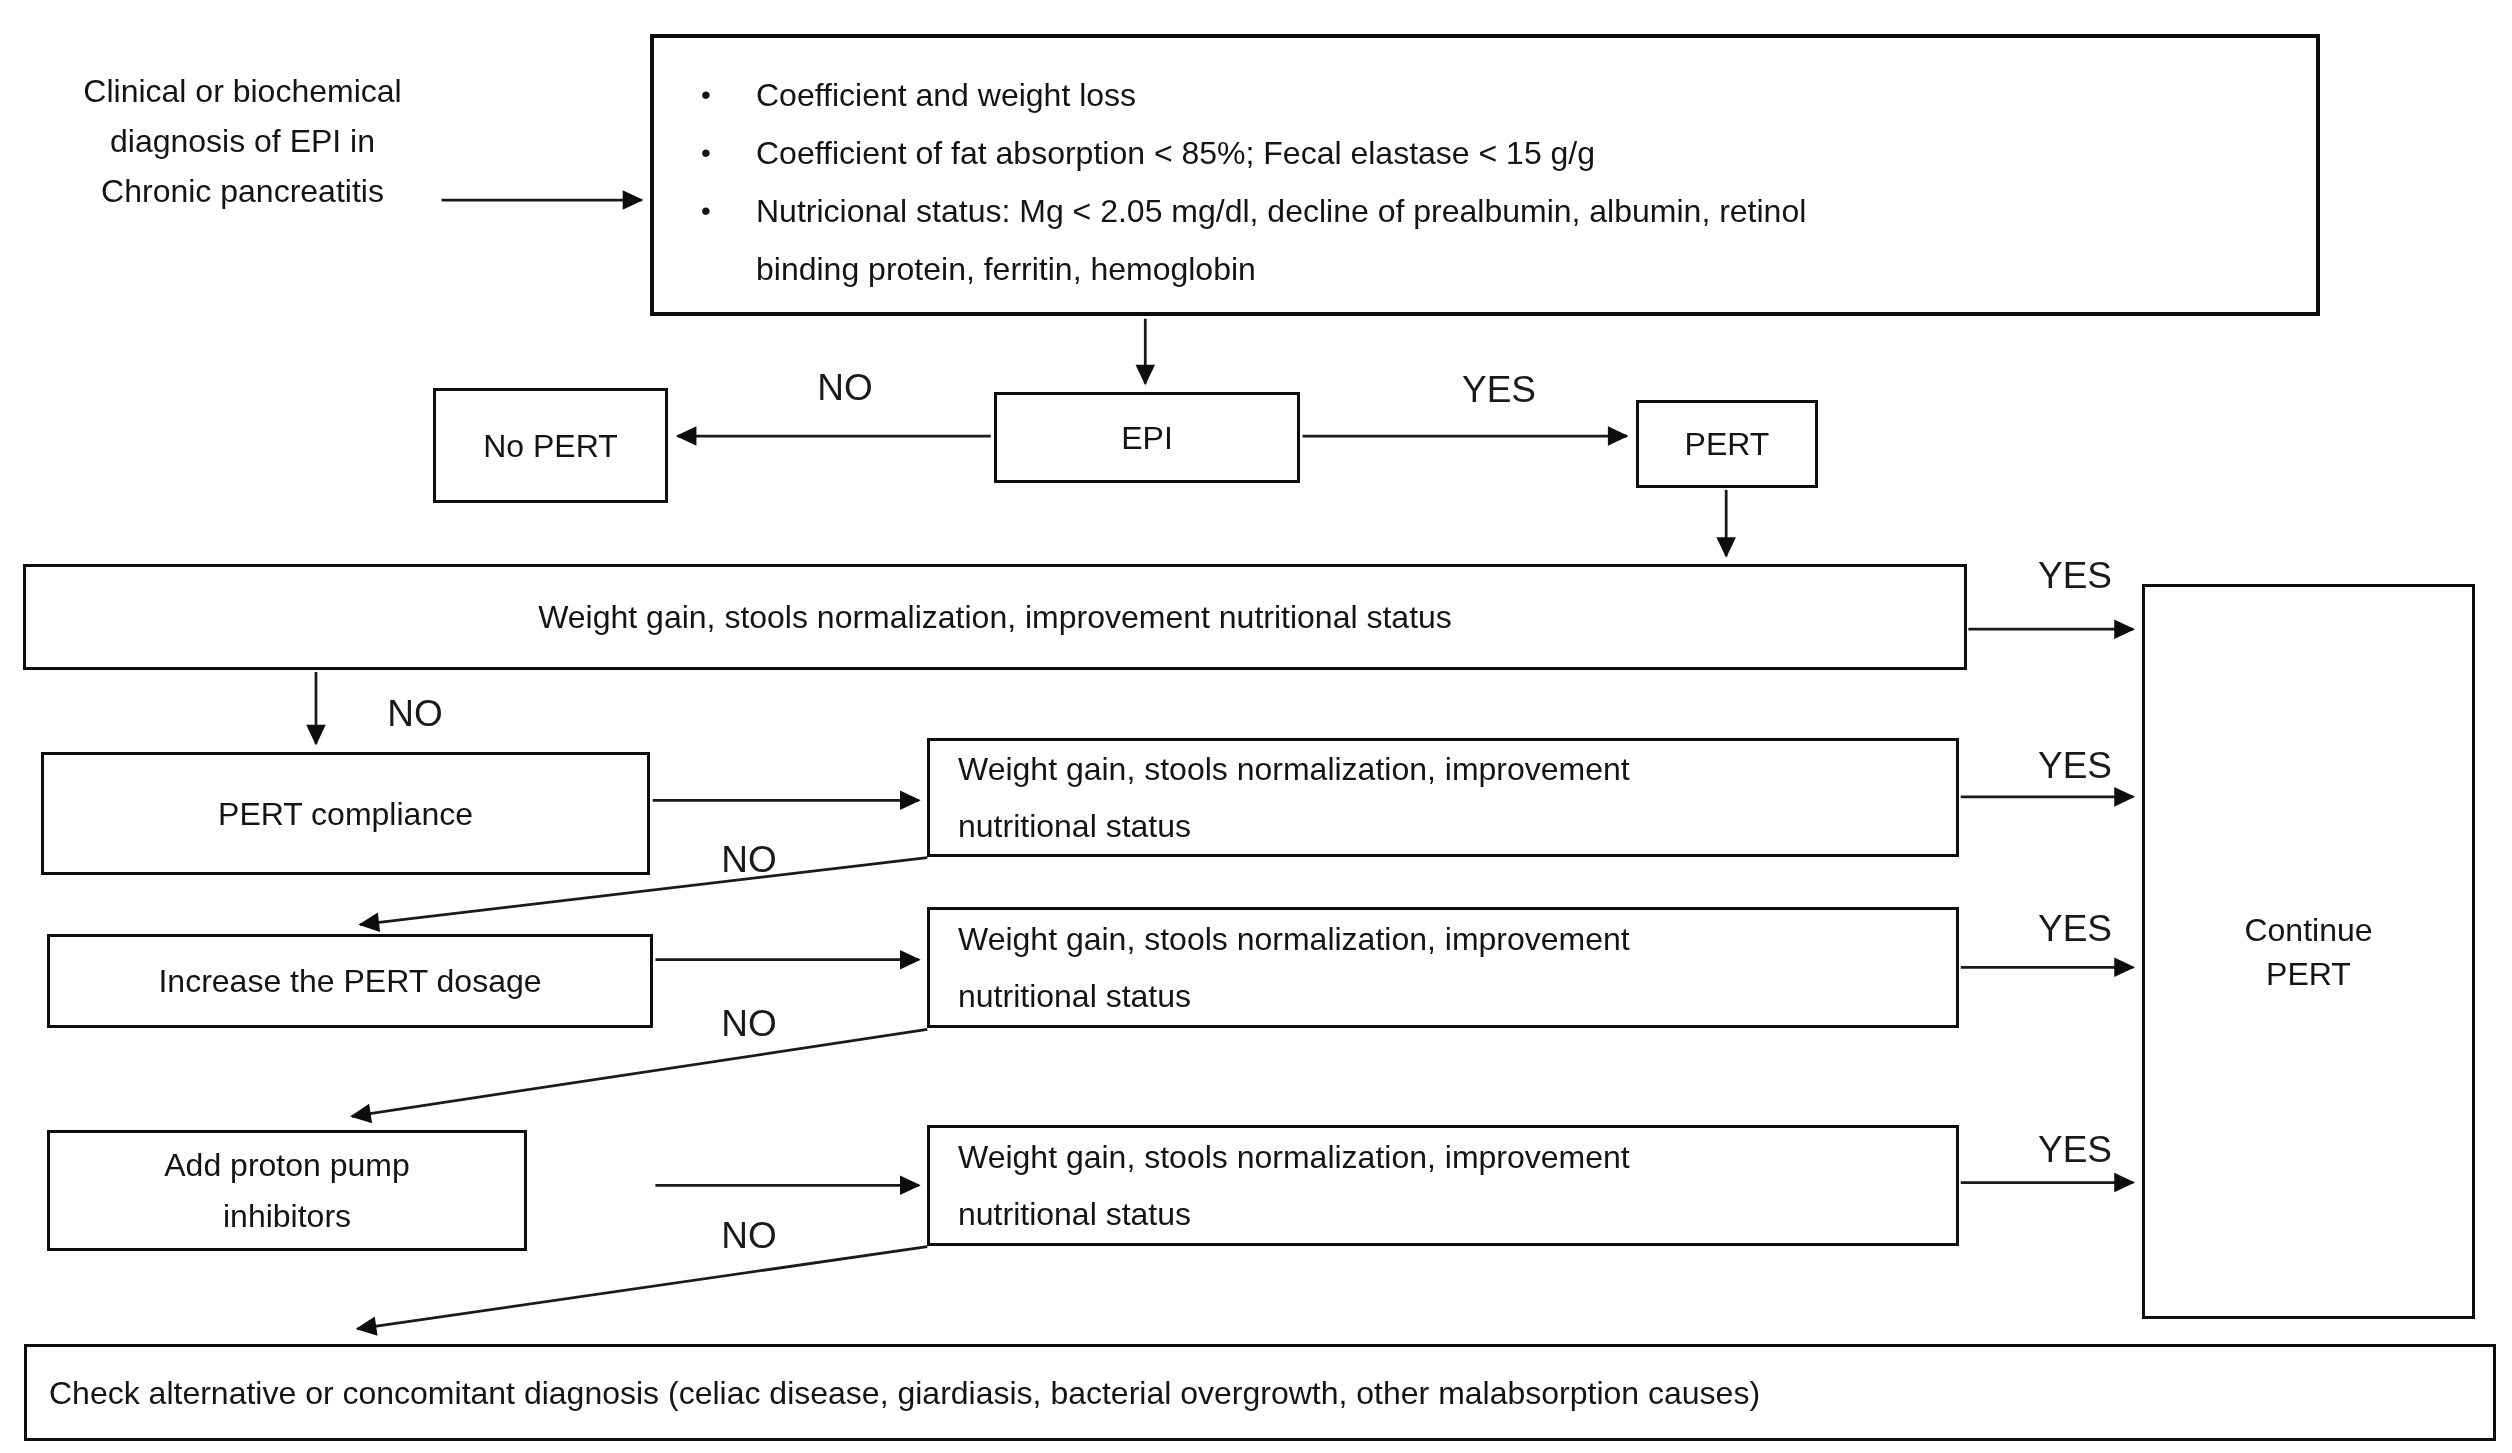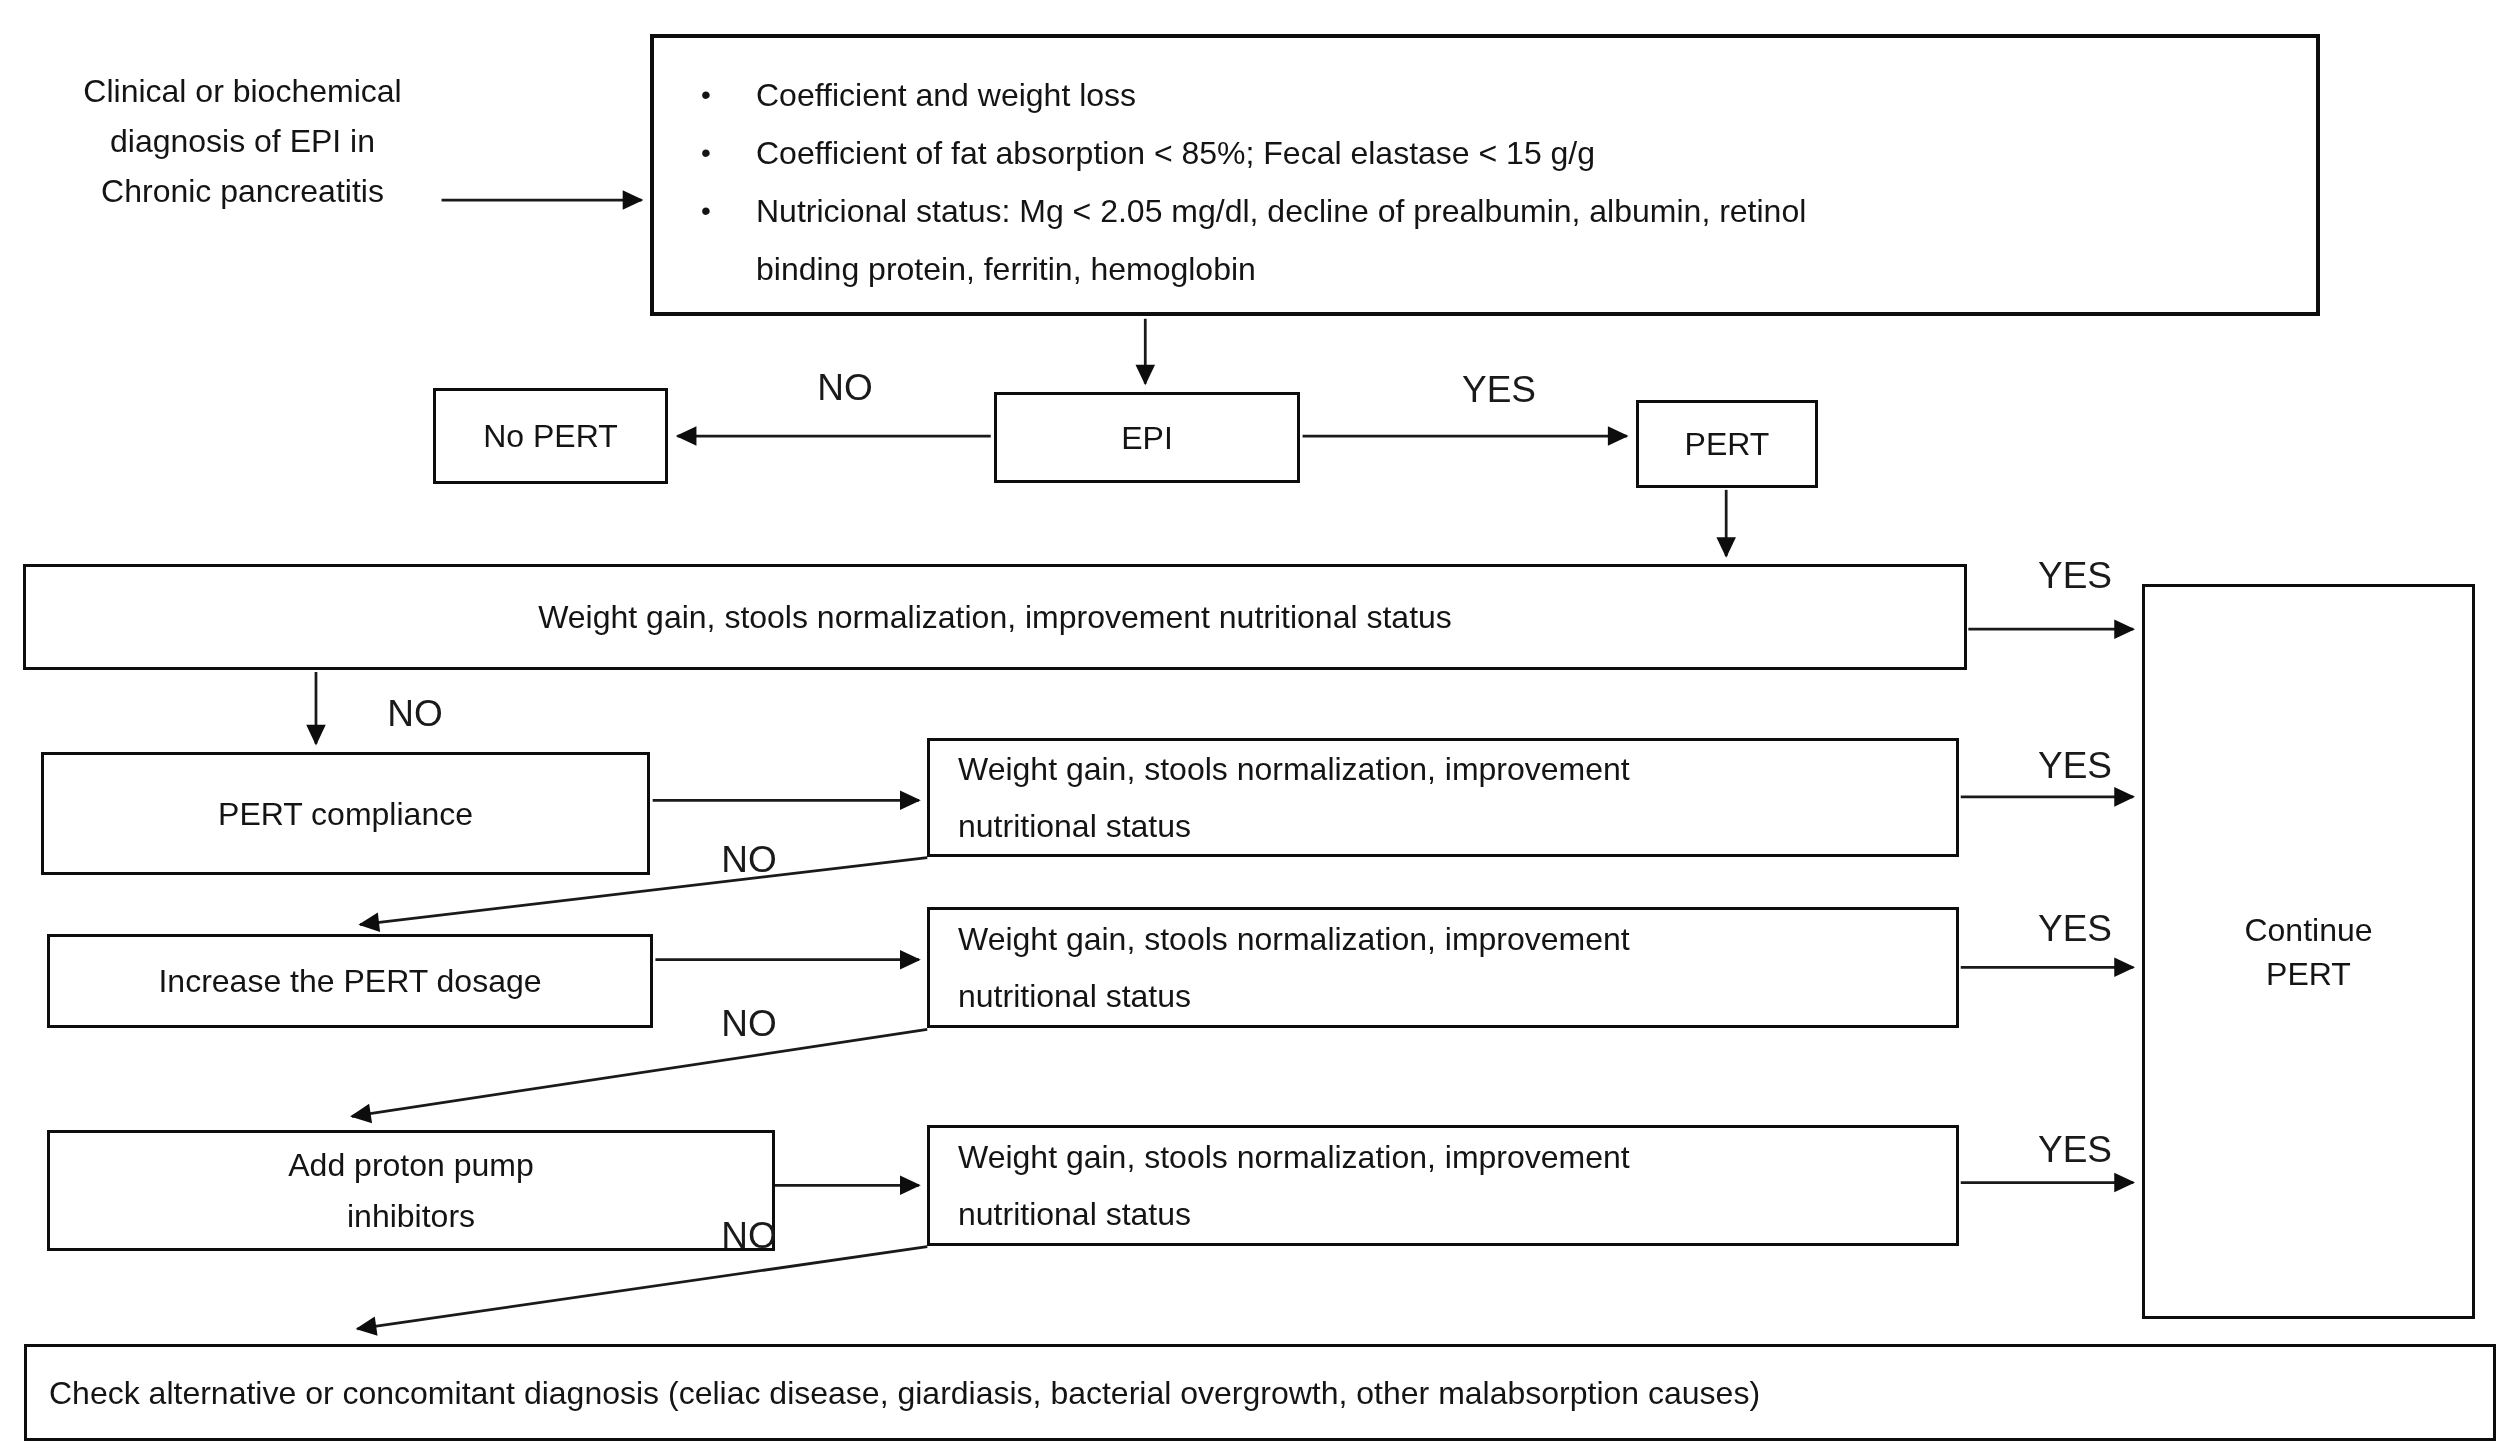--- a/index.html
+++ b/index.html
@@ -119,21 +119,21 @@
       <span class="bullet-glyph">•</span>
       <span class="bullet-text preline">Coefficient of fat absorption &lt; 85%; Fecal elastase &lt; 15 g/g</span>
     </div>
     <div class="bullet-row">
       <span class="bullet-glyph">•</span>
       <span class="bullet-text preline">Nutricional status: Mg &lt; 2.05 mg/dl, decline of prealbumin, albumin, retinol
 binding protein, ferritin, hemoglobin</span>
     </div>
   </div>
 
-  <div class="box" style="left:433px; top:388px; width:235px; height:96px;">
+  <div class="box" style="left:433px; top:388px; width:235px; height:115px;">
     <span>No PERT</span>
   </div>
 
   <div class="box" style="left:994px; top:392px; width:306px; height:91px;">
     <span>EPI</span>
   </div>
 
   <div class="box" style="left:1636px; top:400px; width:182px; height:88px;">
     <span>PERT</span>
   </div>
@@ -151,21 +151,21 @@
   </div>
 
   <div class="box" style="left:47px; top:934px; width:606px; height:94px;">
     <span>Increase the PERT dosage</span>
   </div>
   <div class="box left-align outcome-wrapped" style="left:927px; top:907px; width:1032px; height:121px;">
     <span class="preline">Weight gain, stools normalization, improvement
 nutritional status</span>
   </div>
 
-  <div class="box ppi-box" style="left:47px; top:1130px; width:728px; height:121px;">
+  <div class="box ppi-box" style="left:47px; top:1130px; width:480px; height:121px;">
     <span class="preline">Add proton pump
 inhibitors</span>
   </div>
   <div class="box left-align outcome-wrapped" style="left:927px; top:1125px; width:1032px; height:121px;">
     <span class="preline">Weight gain, stools normalization, improvement
 nutritional status</span>
   </div>
 
   <div class="box continue-box" style="left:2142px; top:584px; width:333px; height:735px;">
     <span class="preline">Continue

